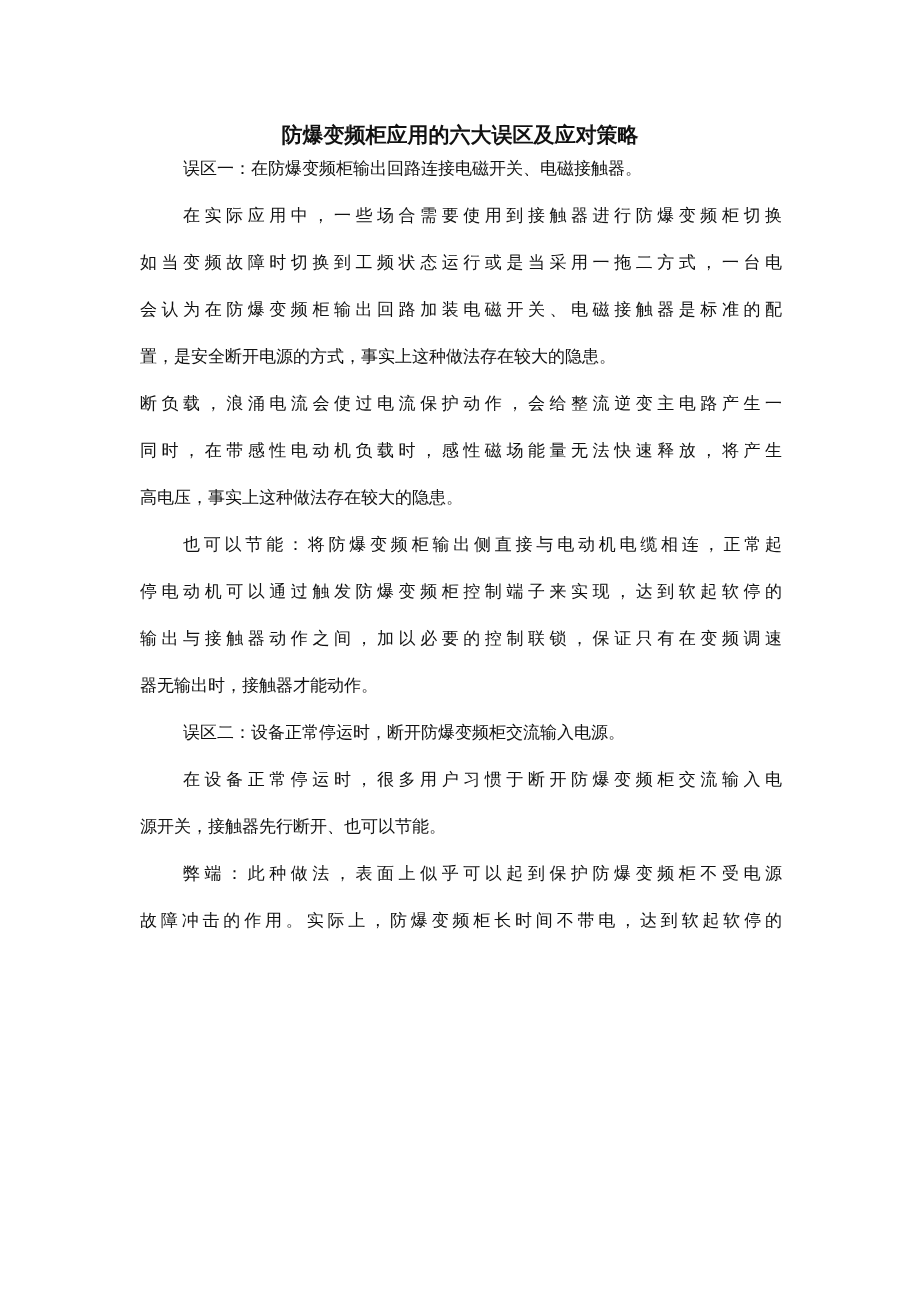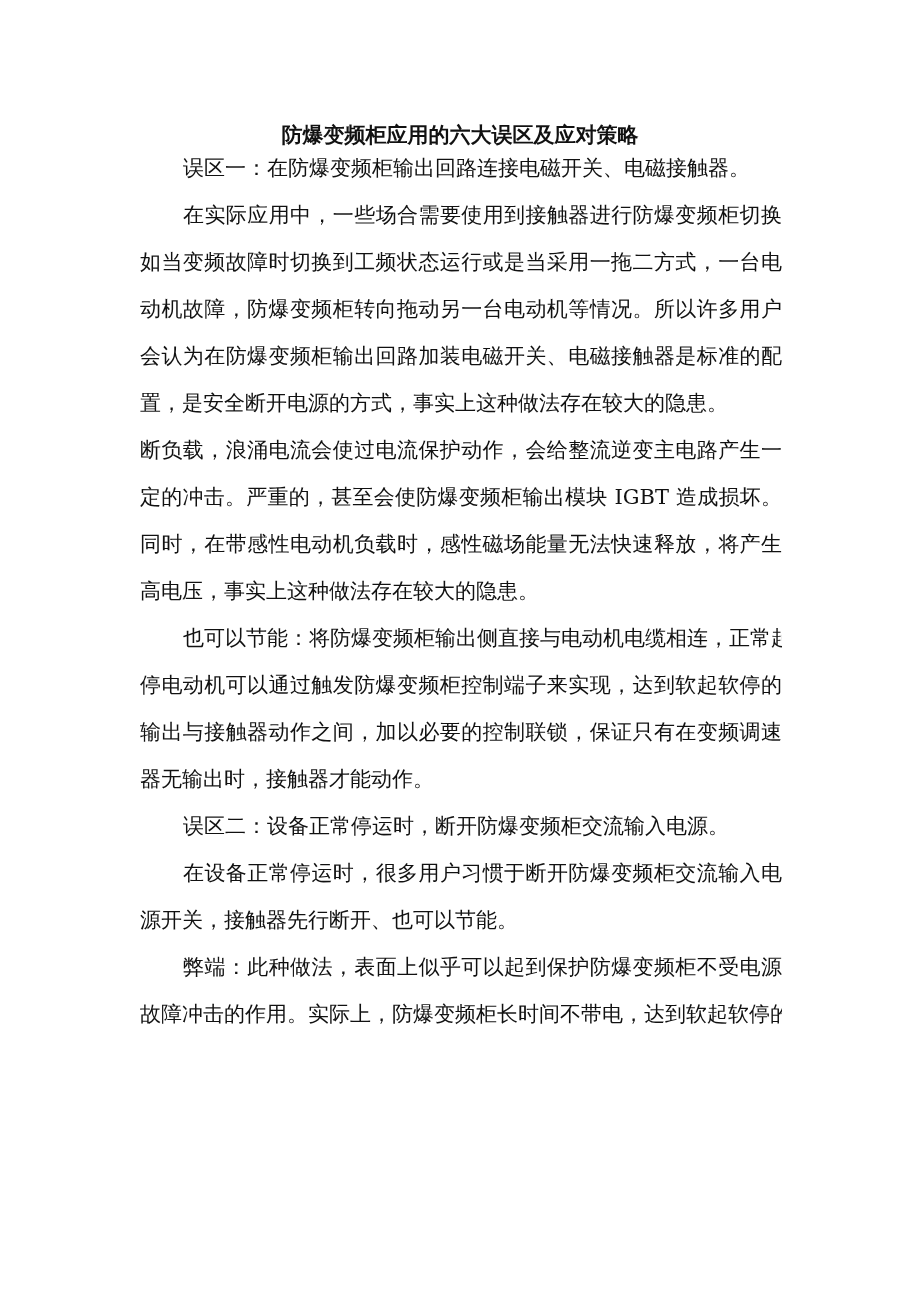--- a/index.html
+++ b/index.html
@@ -3,39 +3,37 @@
 <meta charset="utf-8">
 <style>
   html, body { margin: 0; padding: 0; background: #ffffff; }
   body { width: 920px; height: 1302px; position: relative; overflow: hidden;
          font-family: "DejaVu Serif", "Liberation Serif", serif; color: #111111; }
   .page { position: absolute; left: 0; top: 0; width: 836px; height: 1302px; background: #ffffff; }
   .title { position: absolute; top: 118px; left: 0; width: 920px; text-align: center;
            font-size: 21px; font-weight: bold; line-height: 34px;
            font-family: "DejaVu Sans", "Liberation Sans", sans-serif; letter-spacing: 0px; }
   .body { position: absolute; left: 140px; top: 145px; width: 642px; }
-  .line { height: 47px; line-height: 47px; font-size: 21px; white-space: nowrap;
+  .line { height: 47px; line-height: 47px; font-size: 17px; white-space: nowrap;
           text-align: justify; text-align-last: justify; overflow: hidden; }
   .line.indent { padding-left: 43px; }
   .line.last { text-align-last: left; }
 </style>
 </head>
 <body>
 
 <div class="page">
   <div class="title">防爆变频柜应用的六大误区及应对策略</div>
   <div class="body">
     <div class="line indent last">误区一：在防爆变频柜输出回路连接电磁开关、电磁接触器。</div>
     <div class="line indent">在实际应用中，一些场合需要使用到接触器进行防爆变频柜切换</div>
     <div class="line">如当变频故障时切换到工频状态运行或是当采用一拖二方式，一台电</div>
-    <div class="line">动机故障，防爆变频柜转向拖动另一台电动机等情况。所以许多用户</div>
     <div class="line">会认为在防爆变频柜输出回路加装电磁开关、电磁接触器是标准的配</div>
     <div class="line last">置，是安全断开电源的方式，事实上这种做法存在较大的隐患。</div>
     <div class="line">断负载，浪涌电流会使过电流保护动作，会给整流逆变主电路产生一</div>
-    <div class="line">定的冲击。严重的，甚至会使防爆变频柜输出模块 IGBT 造成损坏。</div>
     <div class="line">同时，在带感性电动机负载时，感性磁场能量无法快速释放，将产生</div>
     <div class="line last">高电压，事实上这种做法存在较大的隐患。</div>
     <div class="line indent">也可以节能：将防爆变频柜输出侧直接与电动机电缆相连，正常起</div>
     <div class="line">停电动机可以通过触发防爆变频柜控制端子来实现，达到软起软停的</div>
     <div class="line">输出与接触器动作之间，加以必要的控制联锁，保证只有在变频调速</div>
     <div class="line last">器无输出时，接触器才能动作。</div>
     <div class="line indent last">误区二：设备正常停运时，断开防爆变频柜交流输入电源。</div>
     <div class="line indent">在设备正常停运时，很多用户习惯于断开防爆变频柜交流输入电</div>
     <div class="line last">源开关，接触器先行断开、也可以节能。</div>
     <div class="line indent">弊端：此种做法，表面上似乎可以起到保护防爆变频柜不受电源</div>

